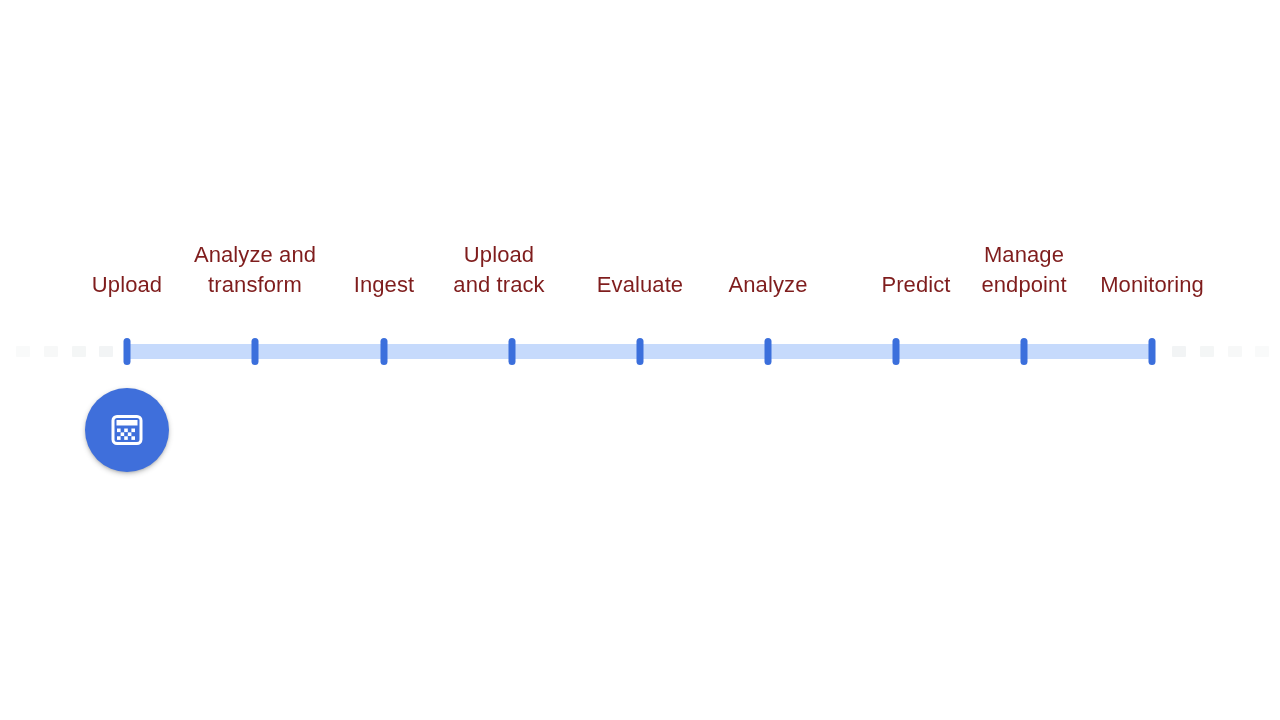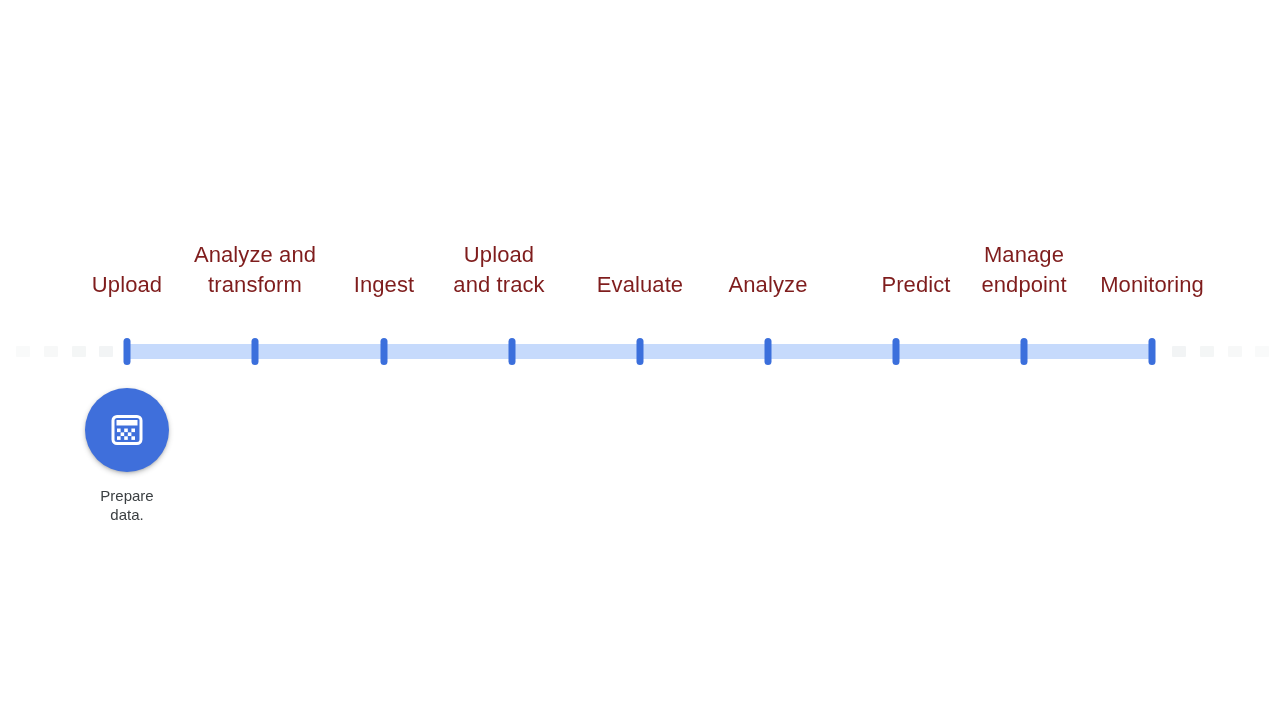--- a/index.html
+++ b/index.html
@@ -164,17 +164,15 @@
             <rect x="24.4" y="18.5" width="3.6" height="3.6"></rect>
             <rect x="13.6" y="22.4" width="3.6" height="3.6"></rect>
             <rect x="20.8" y="22.4" width="3.6" height="3.6"></rect>
             <rect x="10" y="26.3" width="3.6" height="3.6"></rect>
             <rect x="17.2" y="26.3" width="3.6" height="3.6"></rect>
             <rect x="24.4" y="26.3" width="3.6" height="3.6"></rect>
           </g>
         </svg>
       </span>
     </div>
-    <div class="node-caption">Prepare
-data.</div>
   </div>
 
 </div>
 
 </body></html>

